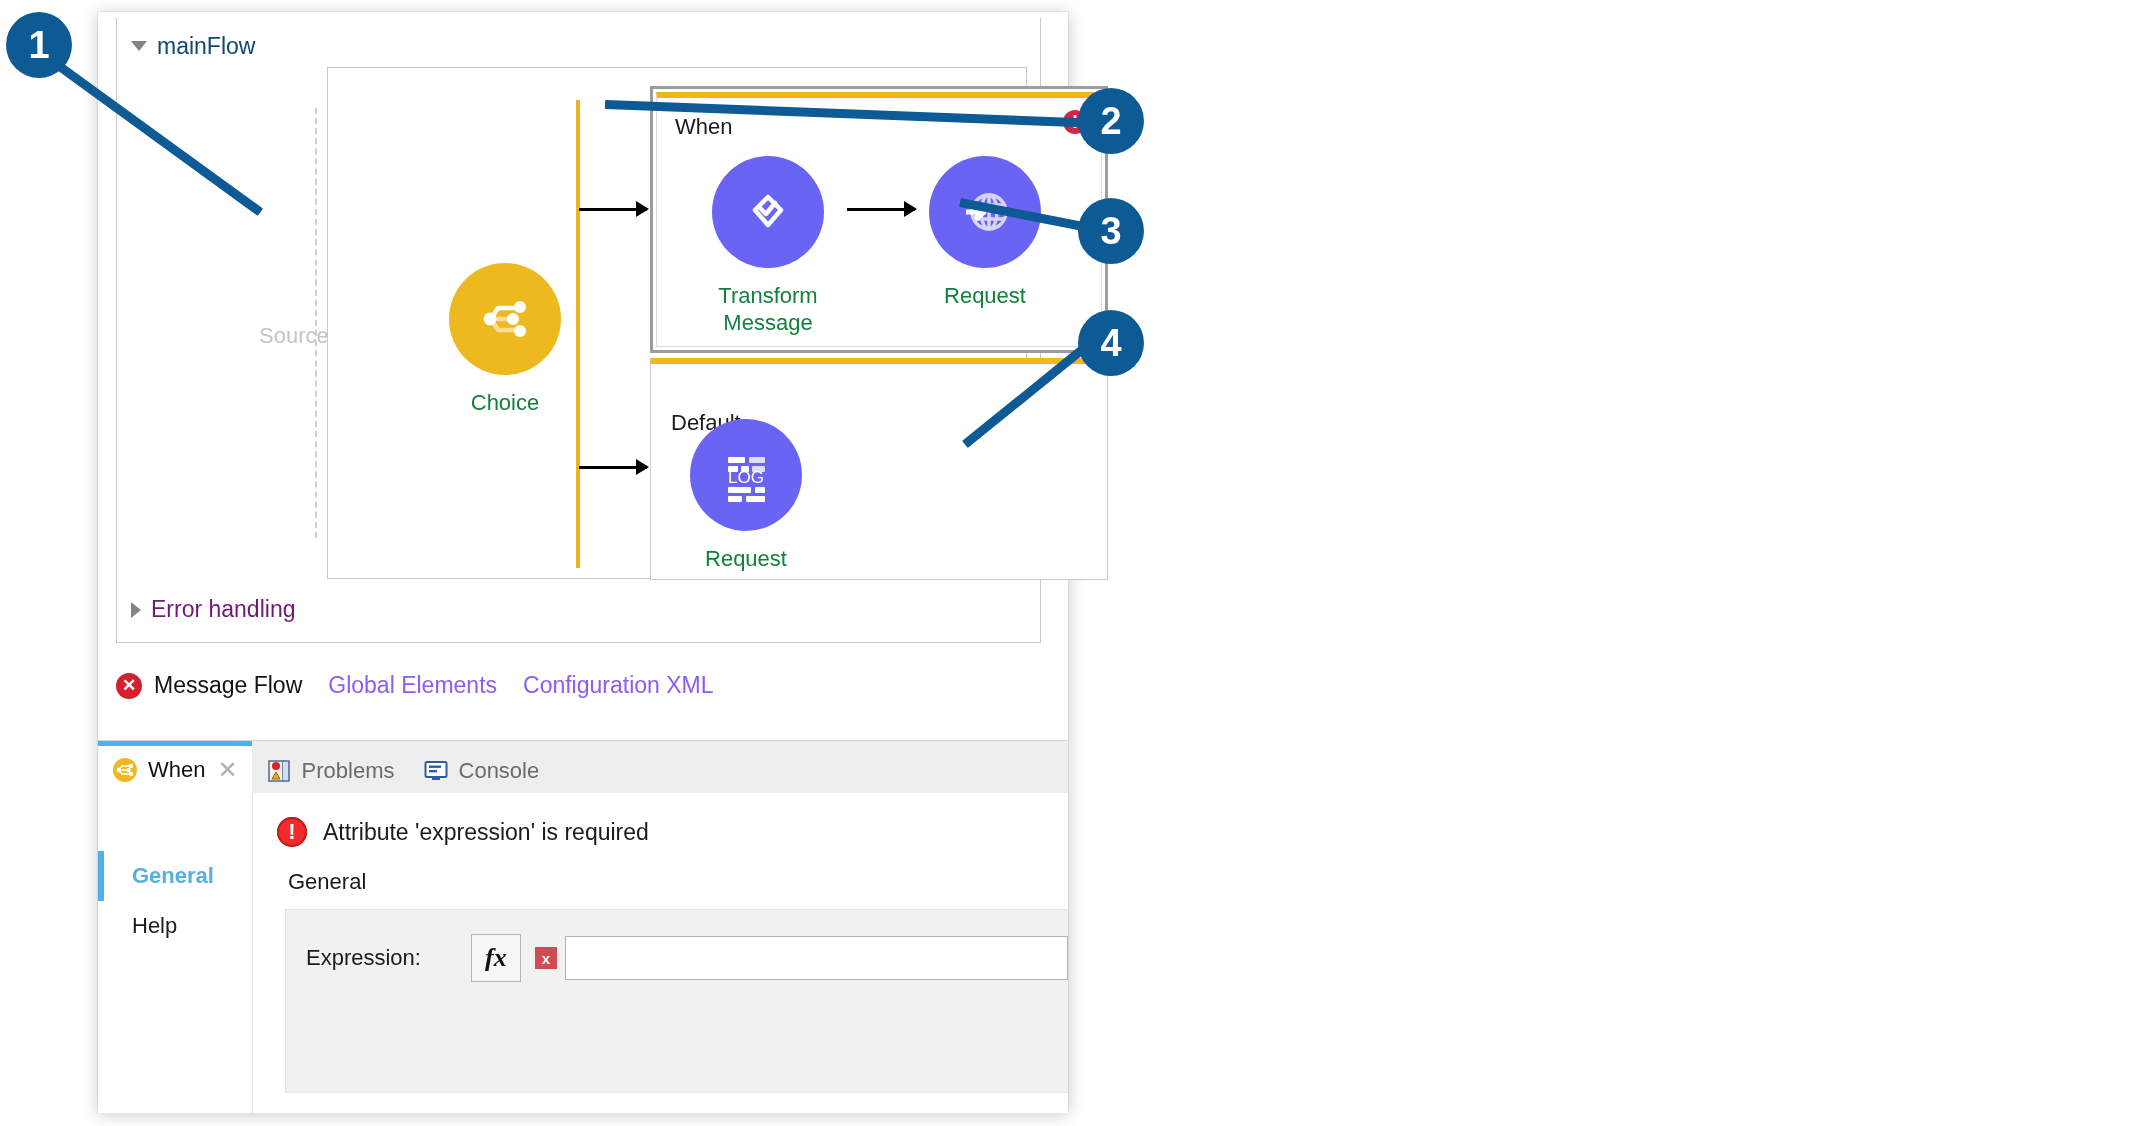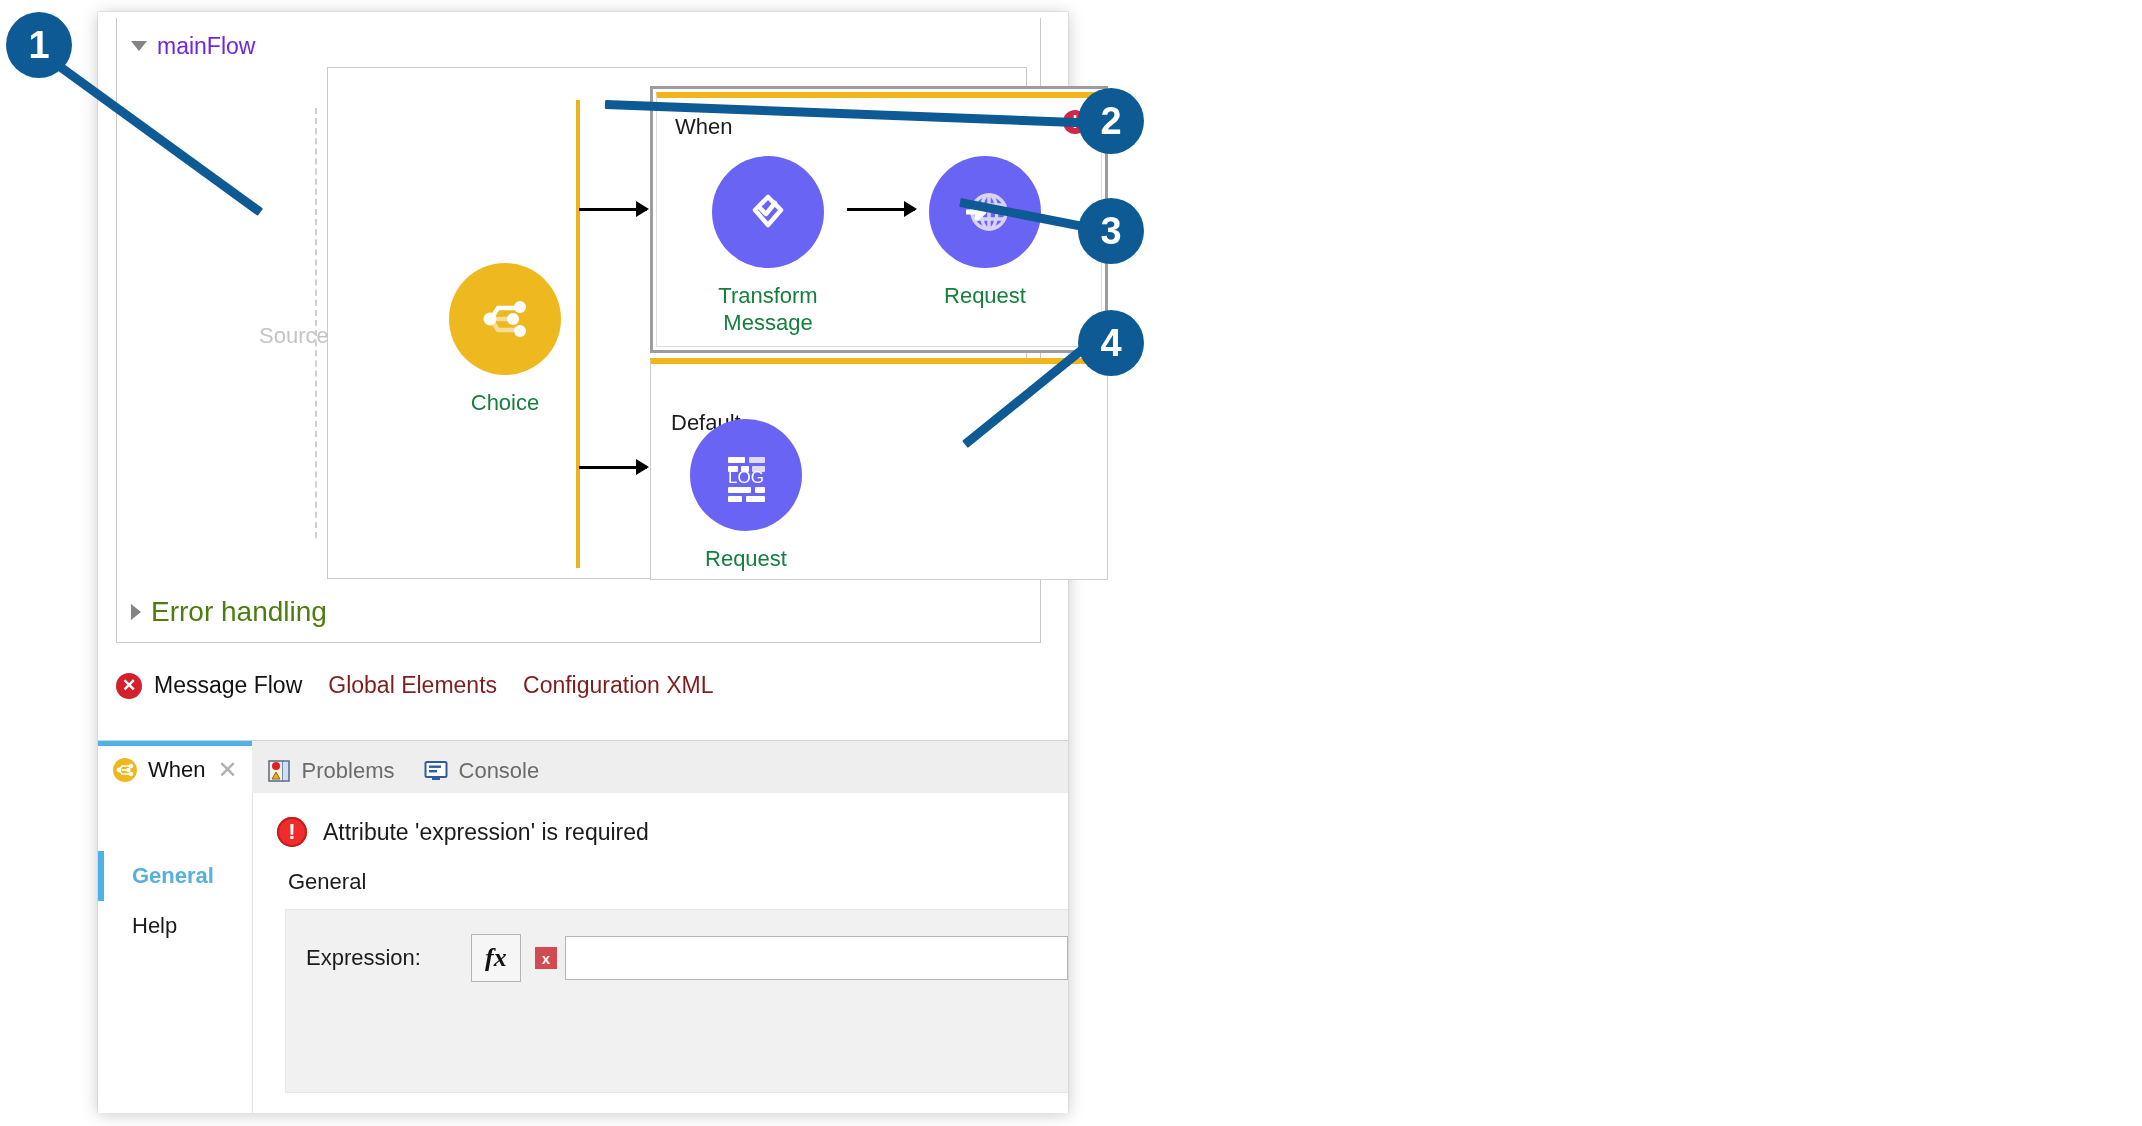--- a/index.html
+++ b/index.html
@@ -72,21 +72,21 @@
     border-right: 8px solid transparent;
     border-top: 10px solid #848484;
   }
   .tri-right {
     border-top: 8px solid transparent;
     border-bottom: 8px solid transparent;
     border-left: 10px solid #848484;
   }
   .flow-title {
     font-size: 23px;
-    color: #6d28d9;
+    color: #0c4a6e;
   }
 
   
   .flow-box {
     position: absolute;
     left: 210px;
     top: 49px;
     width: 700px;
     height: 512px;
     border: 1px solid #c9c9c9;
@@ -234,36 +234,36 @@
   .arrow-3 { left: 462px; top: 448px; width: 68px; }
 
   .error-handling-row {
     position: absolute;
     left: 14px;
     top: 578px;
     display: flex;
     align-items: center;
   }
   .error-handling-label {
-    font-size: 28px;
-    color: #4d7c0f;
+    font-size: 23px;
+    color: #701a75;
   }
 
   
   .editor-tabs {
     position: absolute;
     left: 18px;
     top: 660px;
     display: flex;
     align-items: center;
     gap: 26px;
   }
   .etab { display: flex; align-items: center; font-size: 23px; }
   .etab-active { color: #121212; }
-  .etab-inactive { color: #7f1d1d; }
+  .etab-inactive { color: #8b5cf6; }
   .x-circle {
     width: 26px; height: 26px;
     border-radius: 50%;
     background: #d4202c;
     color: #ffffff;
     font-size: 17px;
     font-weight: bold;
     display: flex; align-items: center; justify-content: center;
     margin-right: 12px;
     line-height: 1;

